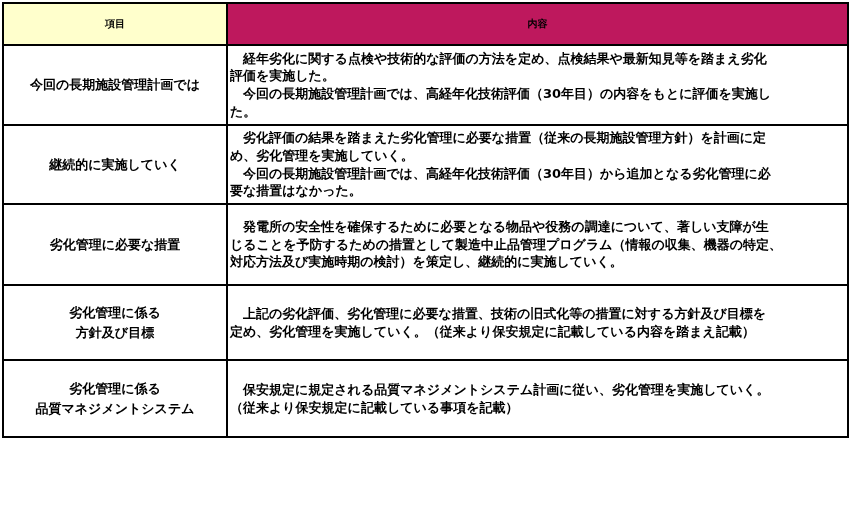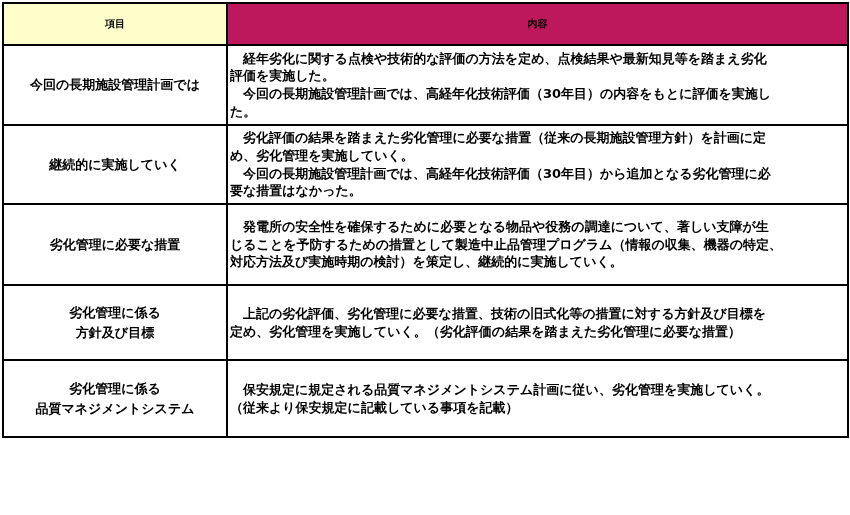--- a/index.html
+++ b/index.html
@@ -86,21 +86,21 @@
     <tr>
       <td class="item">劣化管理に必要な措置</td>
       <td class="content">　発電所の安全性を確保するために必要となる物品や役務の調達について、著しい支障が生
 じることを予防するための措置として製造中止品管理プログラム（情報の収集、機器の特定、
 対応方法及び実施時期の検討）を策定し、継続的に実施していく。</td>
     </tr>
     <tr>
       <td class="item">劣化管理に係る
 方針及び目標</td>
       <td class="content">　上記の劣化評価、劣化管理に必要な措置、技術の旧式化等の措置に対する方針及び目標を
-定め、劣化管理を実施していく。（劣化評価の結果を踏まえた劣化管理に必要な措置）</td>
+定め、劣化管理を実施していく。（従来より保安規定に記載している内容を踏まえ記載）</td>
     </tr>
     <tr>
       <td class="item">劣化管理に係る
 品質マネジメントシステム</td>
       <td class="content">　保安規定に規定される品質マネジメントシステム計画に従い、劣化管理を実施していく。
 （従来より保安規定に記載している事項を記載）</td>
     </tr>
   </tbody>
 </table>
 

